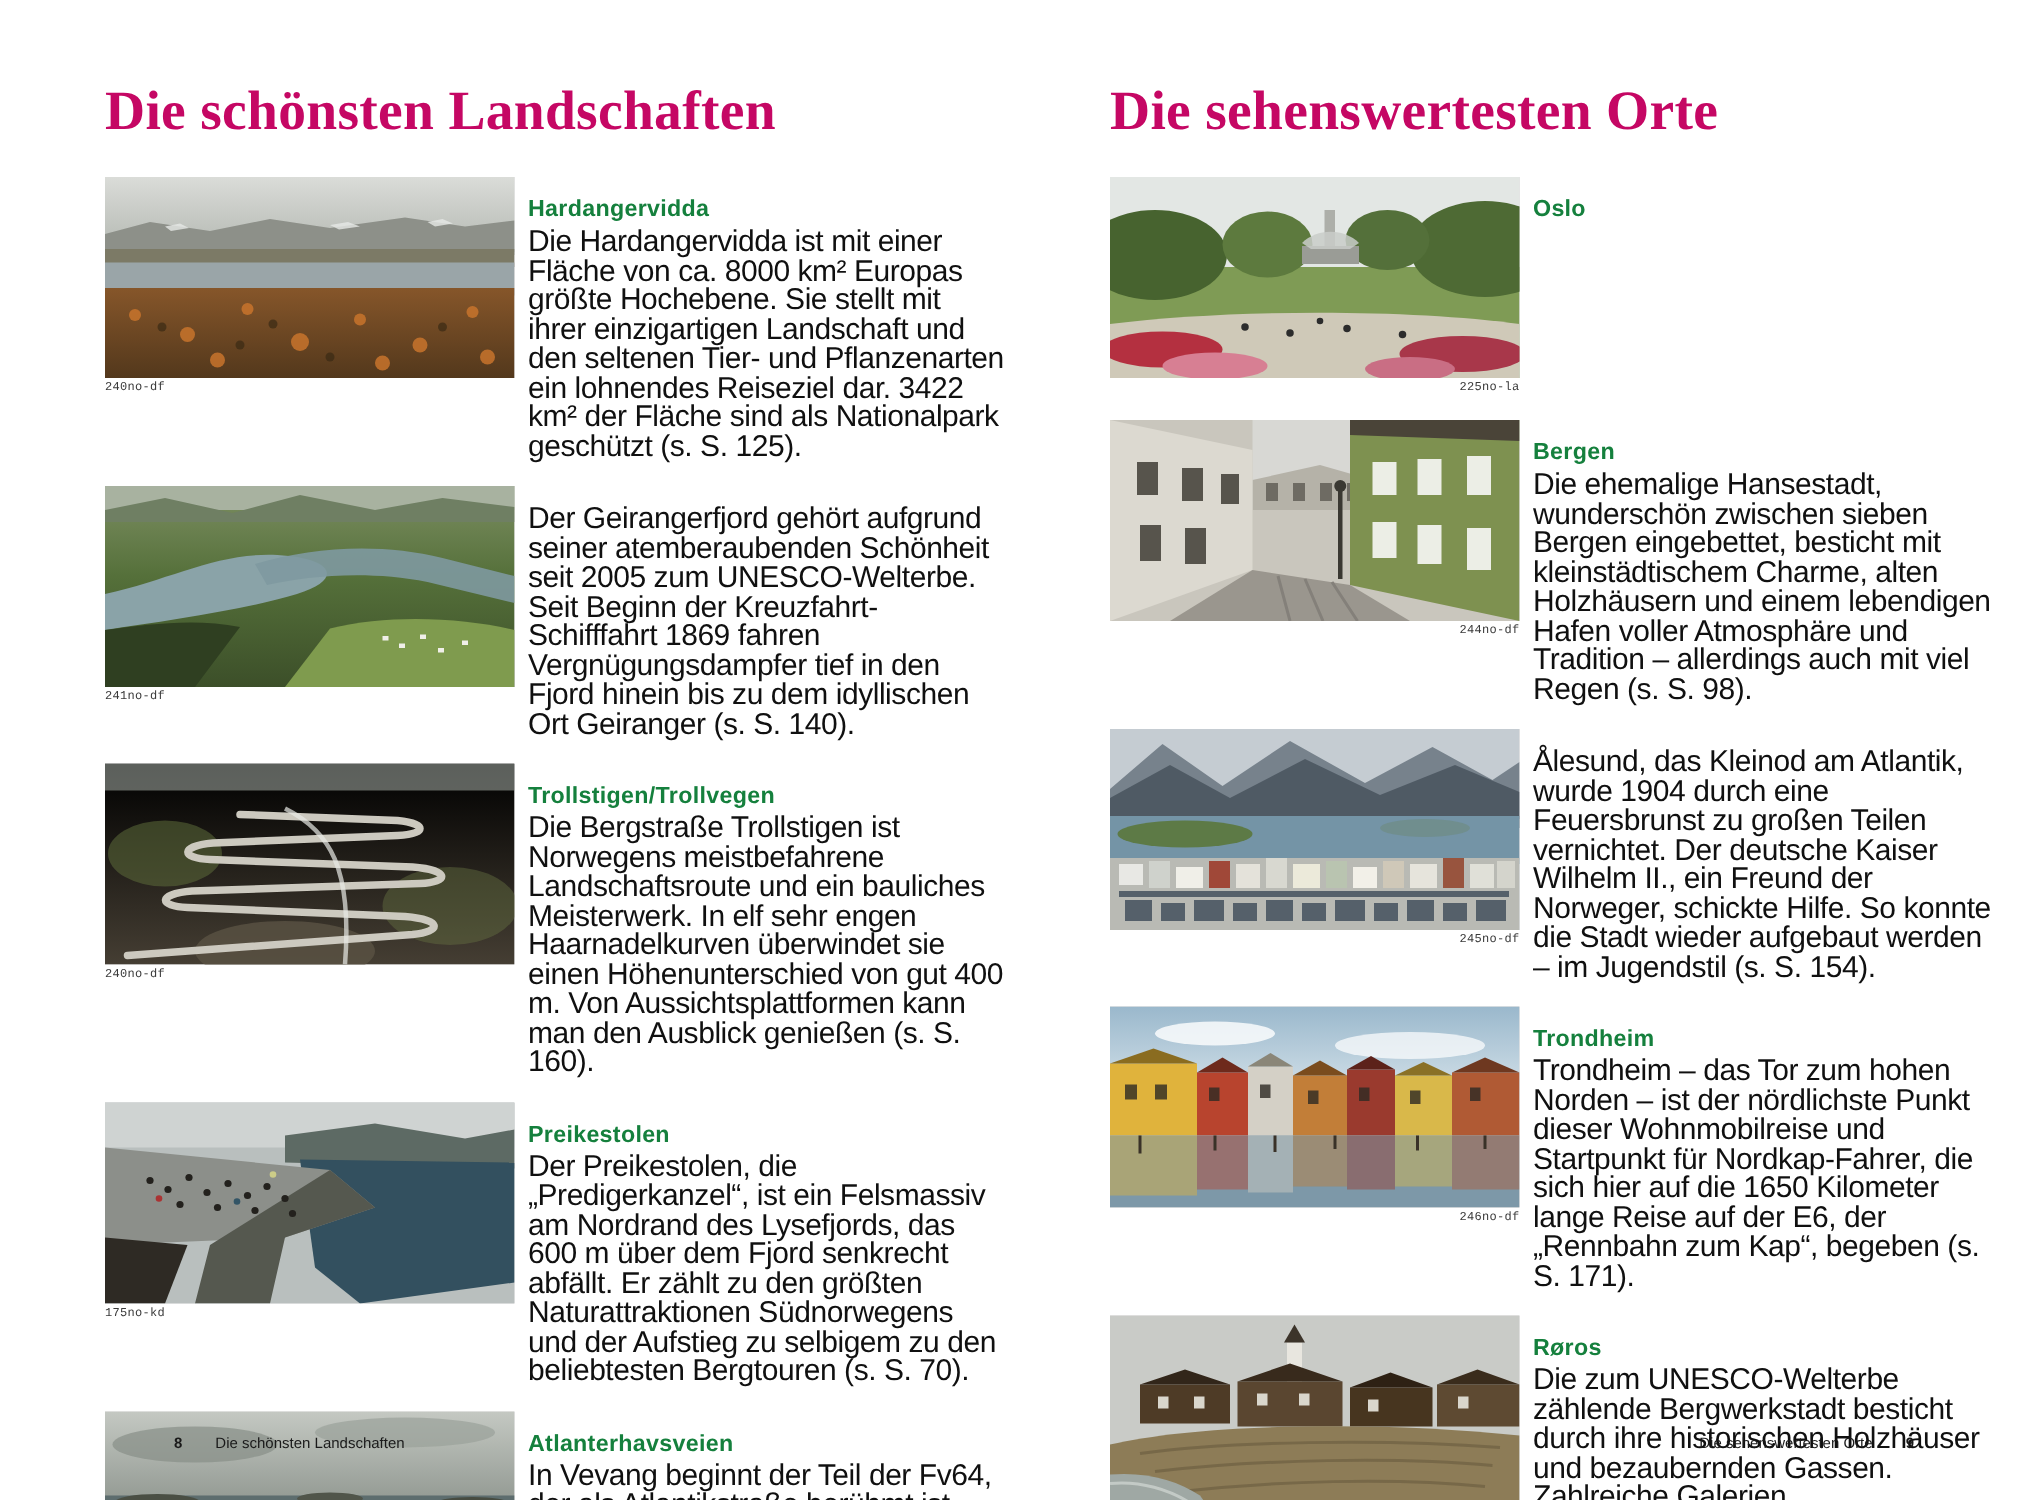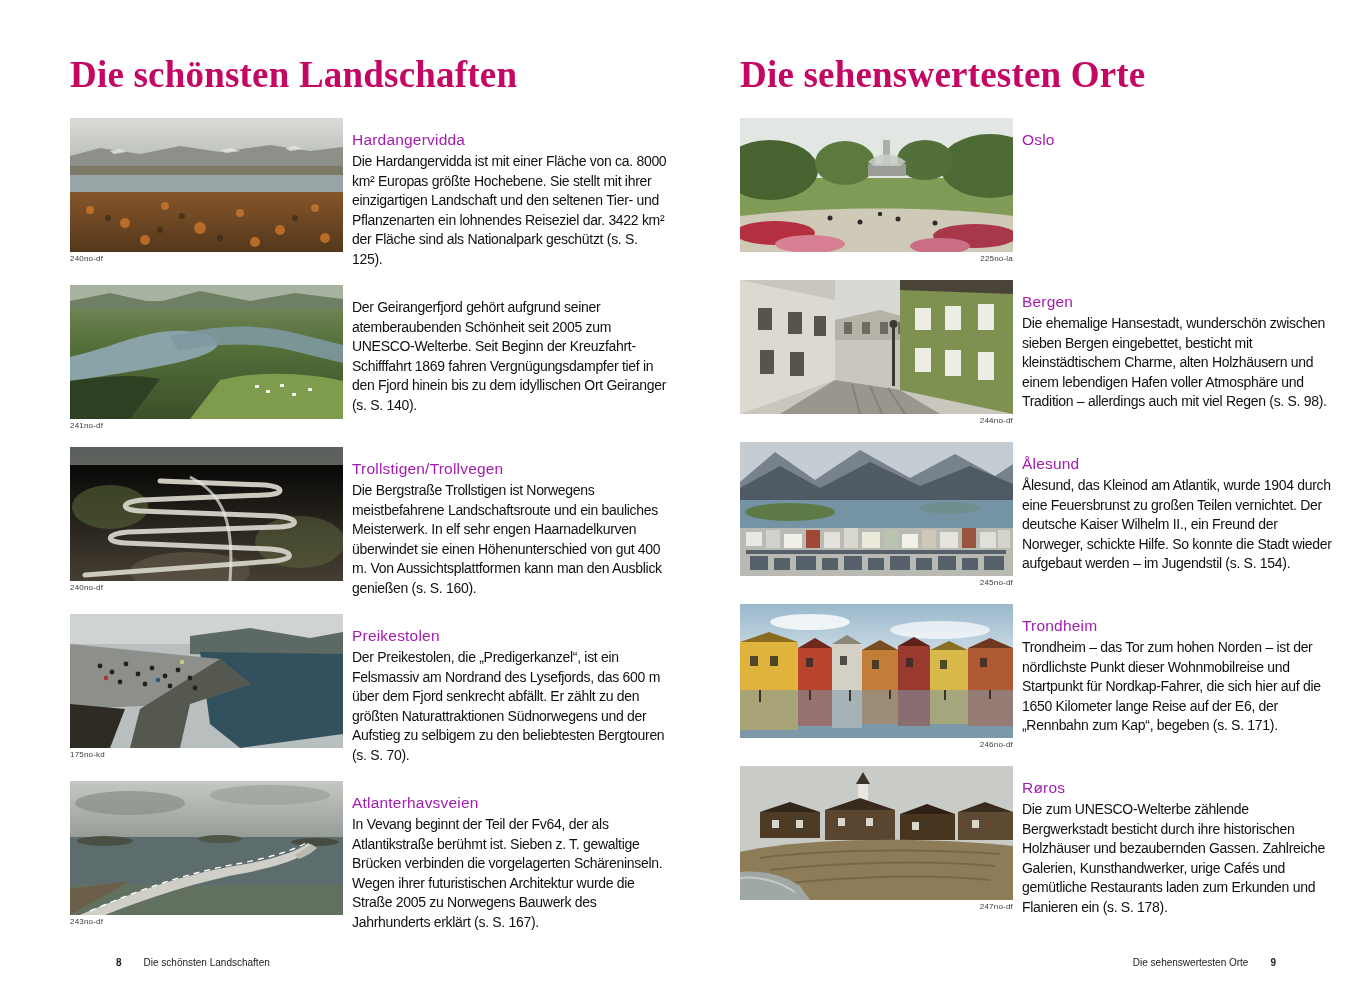--- a/index.html
+++ b/index.html
@@ -11,30 +11,30 @@
   .page-left{left:70px;width:602px;}
   .page-right{left:740px;width:592px;}
   h1.page-title{
     font-family:"Liberation Serif", serif;
     font-weight:bold;font-size:37px;line-height:40px;
     color:#c50764;margin:55px 0 23px 0;letter-spacing:0.2px;
   }
   .row{display:flex;margin-bottom:16px;}
   .photo-col{margin:0;width:273px;flex:0 0 273px;}
   .photo{width:273px;height:134px;display:block;background:#ccc;}
-  .credit{font-size:8px;line-height:11px;color:#3a3a3a;margin-top:1px;letter-spacing:0.2px;}
+  .credit{font-size:8px;line-height:11px;color:#3a3a3a;margin-top:1px;letter-spacing:0.2px;font-family:Liberation Mono, monospace;}
   .page-left .credit{text-align:left;}
   .page-right .credit{text-align:right;}
   .text-col{padding:13px 0 0 9px;width:318px;}
   .page-right .text-col{width:310px;}
   .entry-heading{
-    font-size:15.5px;font-weight:normal;color:#a21caf;margin:0 0 3px 0;letter-spacing:0.2px;
+    font-size:15.5px;font-weight:bold;color:#15803d;margin:0 0 3px 0;letter-spacing:0.2px;
   }
   .entry-body{
-    font-size:14px;line-height:19.5px;color:#101010;margin:0;letter-spacing:-0.3px;
+    font-size:20px;line-height:19.5px;color:#101010;margin:0;letter-spacing:-0.3px;
   }
   .footer{position:absolute;top:957px;font-size:10px;color:#1a1a1a;}
   .footer-left{left:46px;}
   .footer-right{right:56px;text-align:right;}
   .pagenum{font-weight:bold;}
   .footer-left .pagenum{margin-right:22px;}
   .footer-right .pagenum{margin-left:22px;}
 </style>
 </head>
 <body>
@@ -335,21 +335,20 @@
             <rect x="150" y="114" width="20" height="14"></rect>
             <rect x="176" y="116" width="16" height="12"></rect>
             <rect x="198" y="114" width="18" height="14"></rect>
             <rect x="222" y="116" width="16" height="12"></rect>
             <rect x="244" y="114" width="20" height="14"></rect>
         </g>
       </svg>
       <figcaption class="credit">245no-df</figcaption>
     </figure>
     <div class="text-col">
-      <h3 class="entry-heading">Ålesund</h3>
       <p class="entry-body">Ålesund, das Kleinod am Atlantik, wurde 1904 durch eine Feuersbrunst zu großen Teilen vernichtet. Der deutsche Kaiser Wilhelm II., ein Freund der Norweger, schickte Hilfe. So konnte die Stadt wieder aufgebaut werden – im Jugendstil (s. S. 154).</p>
     </div>
   </div>
 
   <div class="row">
     <figure class="photo-col">
       <svg class="photo" viewBox="0 0 273 134" preserveAspectRatio="none">
         <defs>
           <linearGradient id="thSky" x1="0" y1="0" x2="0" y2="1">
               <stop offset="0" stop-color="#9ab8cc"></stop>

